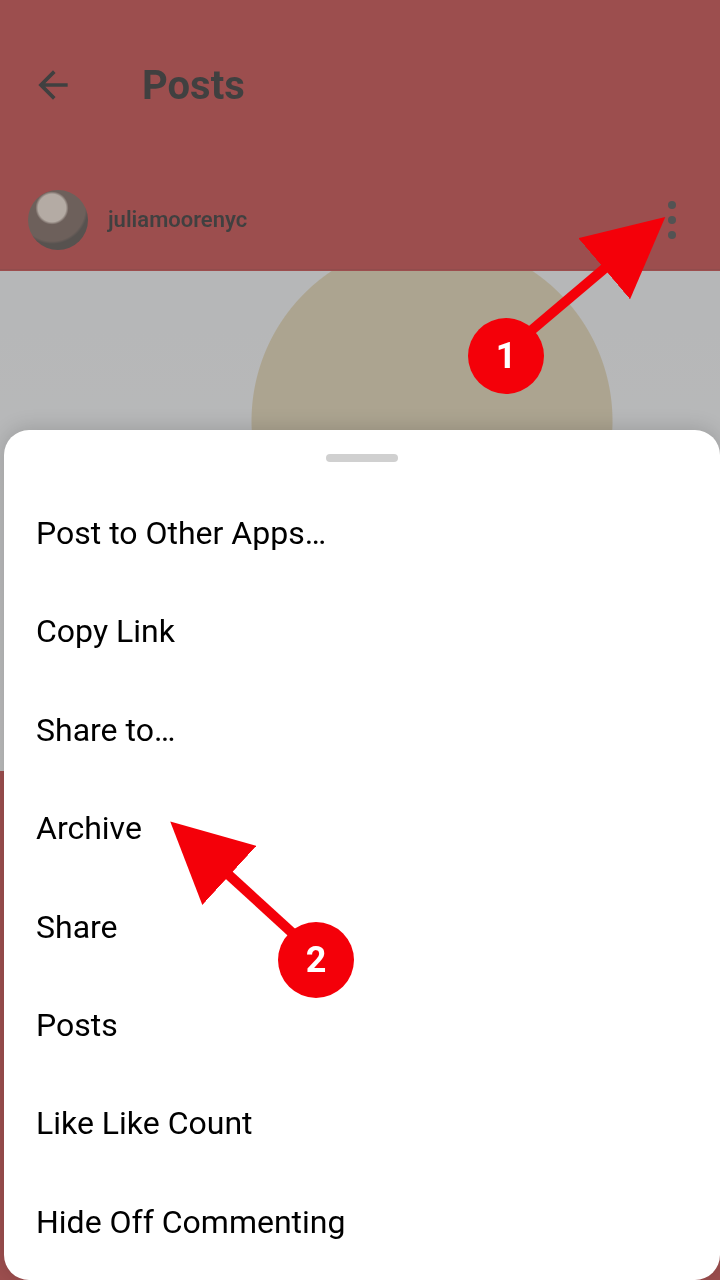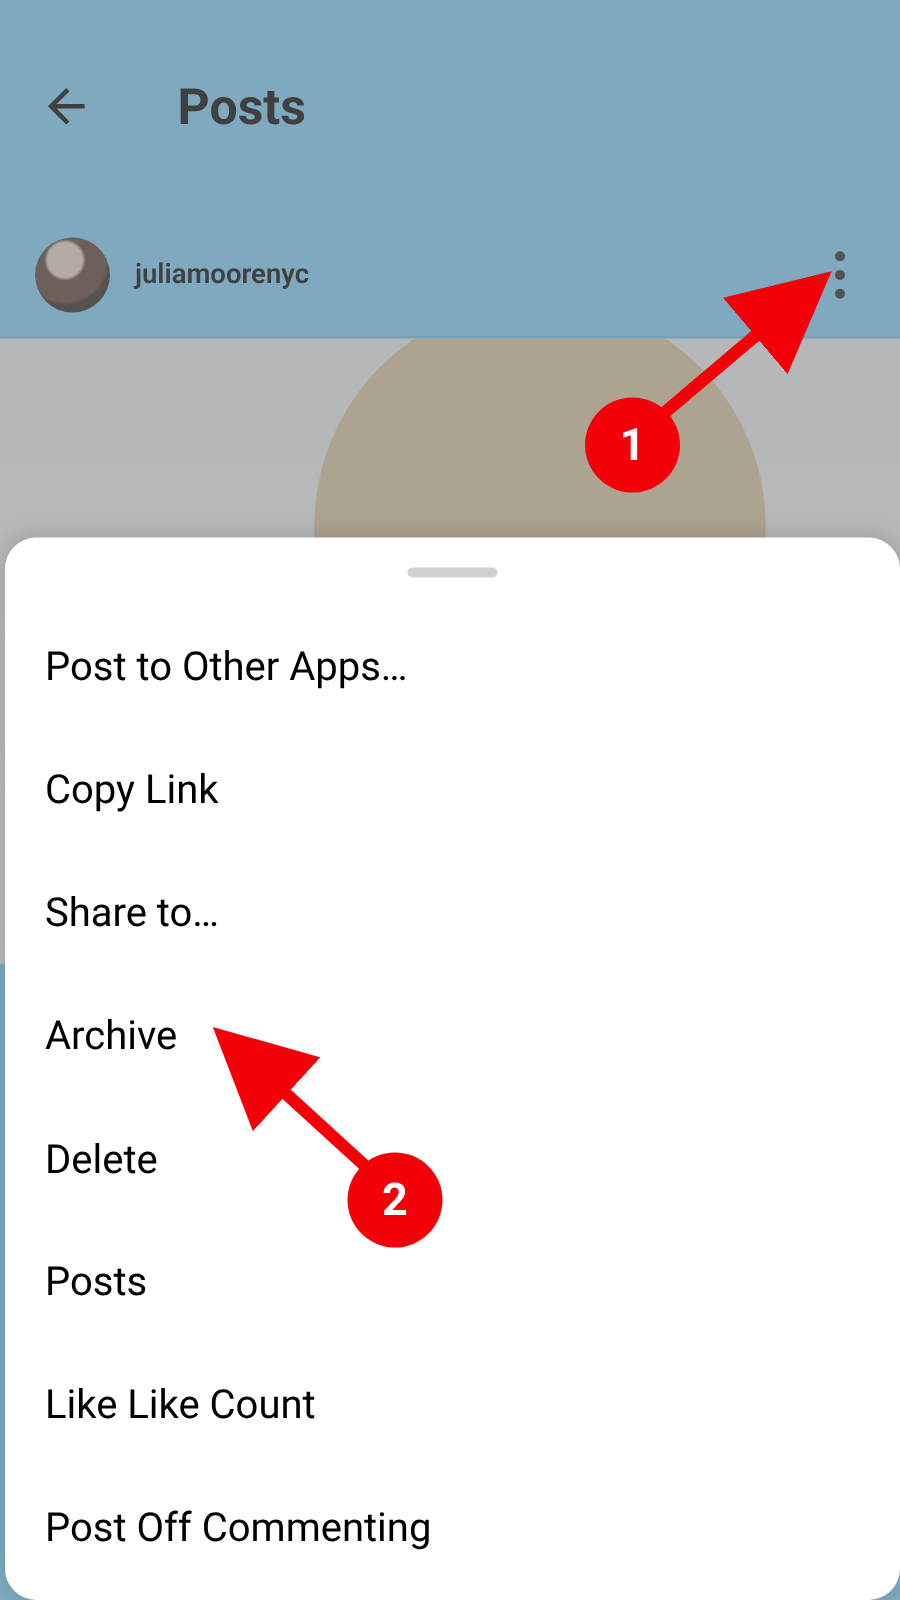--- a/index.html
+++ b/index.html
@@ -1,17 +1,17 @@
 <!DOCTYPE html>
 <html><head>
   <meta charset="utf-8">
   <style>
     * { margin: 0; padding: 0; box-sizing: border-box; }
     html, body { width: 720px; height: 1280px; overflow: hidden; font-family: -apple-system, BlinkMacSystemFont, "Segoe UI", Roboto, Helvetica, Arial, sans-serif; }
-    .screen { position: relative; width: 720px; height: 1280px; background: #7dd3fc; }
+    .screen { position: relative; width: 720px; height: 1280px; background: #b91c1c; }
     .bg-layer { position: absolute; inset: 0; }
     .header { position: absolute; top: 0; left: 0; right: 0; height: 170px; display: flex; align-items: center; padding: 0 28px; }
     .back-arrow { width: 50px; height: 50px; display: flex; align-items: center; justify-content: center; }
     .header-title { font-size: 40px; font-weight: 700; margin-left: 64px; color: #000; }
     .post-header { position: absolute; top: 170px; left: 0; right: 0; height: 100px; display: flex; align-items: center; padding: 0 28px; border-bottom: 1px solid rgba(0,0,0,0.12); }
     .avatar { width: 60px; height: 60px; border-radius: 50%; background: radial-gradient(circle at 40% 30%, #e9d7c8 0 25%, #5a4036 30% 60%, #2e241f 65% 100%); flex-shrink: 0; }
     .username { font-size: 22px; font-weight: 600; margin-left: 20px; color: #000; }
     .more-dots { position: absolute; right: 28px; top: 50%; transform: translateY(-50%); width: 40px; height: 40px; display: flex; flex-direction: column; align-items: center; justify-content: center; gap: 7px; }
     .more-dots span { width: 8px; height: 8px; border-radius: 50%; background: #262626; }
     .post-image { position: absolute; top: 271px; left: 0; right: 0; height: 500px; background:
@@ -56,24 +56,24 @@
 
   <div class="dimmer"></div>
 
   <div class="sheet">
     <div class="grabber"></div>
     <div class="menu">
       <div class="menu-item">Post to Other Apps…</div>
       <div class="menu-item">Copy Link</div>
       <div class="menu-item">Share to…</div>
       <div class="menu-item">Archive</div>
-      <div class="menu-item">Delete</div>
+      <div class="menu-item">Share</div>
       <div class="menu-item">Posts</div>
       <div class="menu-item">Like Like Count</div>
-      <div class="menu-item">Post Off Commenting</div>
+      <div class="menu-item">Hide Off Commenting</div>
     </div>
   </div>
 
   <div class="annotations">
     <svg class="arrow-svg" style="left:500px; top:210px;" width="180" height="150">
       <defs>
           <marker id="ah1" markerWidth="8" markerHeight="8" refX="6" refY="4" orient="auto">
             <path d="M0,0 L8,4 L0,8 Z" fill="#f40009"></path>
           </marker>
         </defs>

